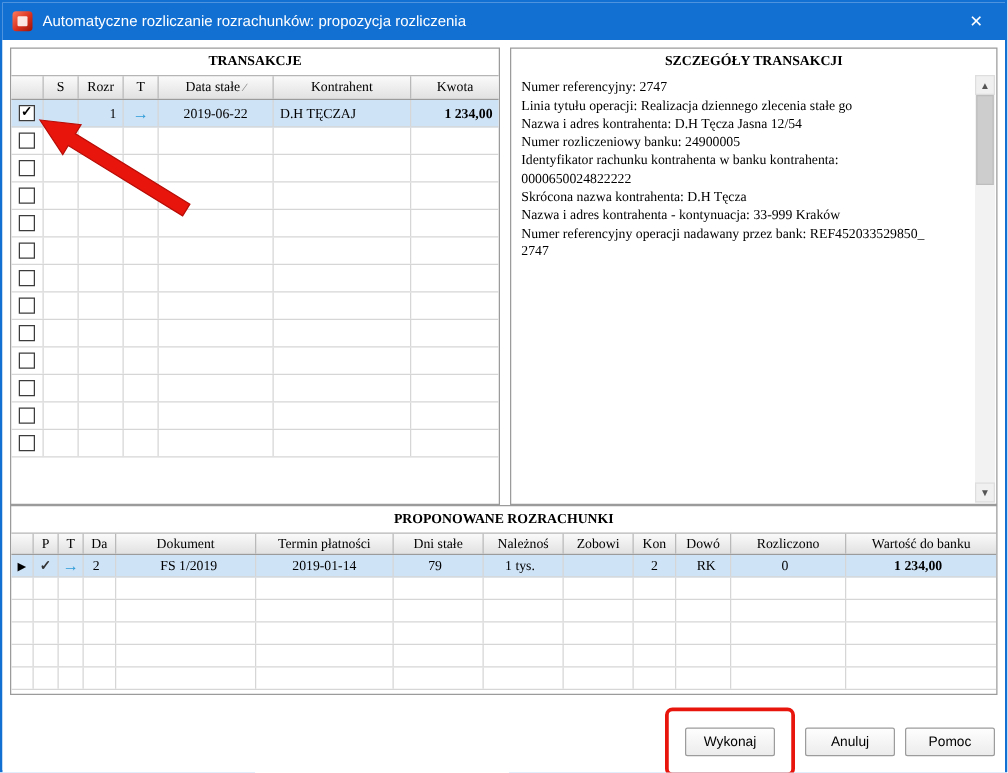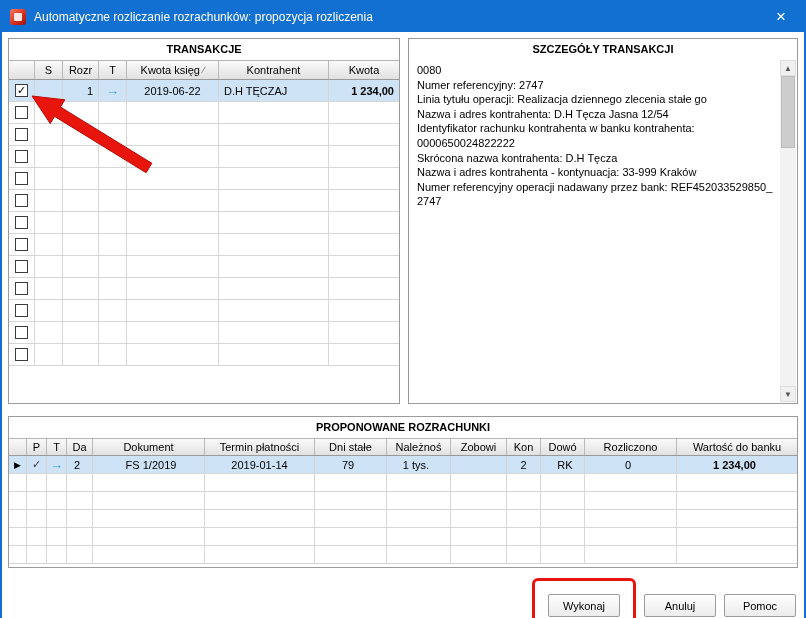--- a/index.html
+++ b/index.html
@@ -8,21 +8,21 @@
   .window{width:806px;height:618px;border:2px solid #1270d3;display:flex;flex-direction:column;background:#fff;position:relative;}
   
   .titlebar{flex:0 0 30px;height:30px;background:#1270d3;display:flex;align-items:center;padding-left:8px;}
   .app-icon{width:16px;height:16px;border-radius:3px;background:linear-gradient(135deg,#ff7a5e 0%,#d8301e 55%,#9c1206 100%);margin-right:8px;position:relative;flex:0 0 16px;}
   .app-icon::after{content:"";position:absolute;left:4px;top:4px;width:8px;height:8px;background:rgba(255,255,255,.88);border-radius:1px;}
   .title{color:#fff;font-size:12px;flex:1;white-space:nowrap;overflow:hidden;}
   .close{width:46px;height:30px;color:#fff;font-size:17px;display:flex;align-items:center;justify-content:center;cursor:pointer;}
   
   .content{flex:1;padding:6px;display:flex;flex-direction:column;background:#fff;}
   .top{display:flex;gap:8px;flex:0 0 366px;height:366px;}
-  .panel{border:1px solid #9b9b9b;background:#fff;position:relative;overflow:hidden;}
+  .panel{border:1px solid #9b9b9b;background:#fff;position:relative;overflow:hidden;font-family:Liberation Serif, serif;}
   .trans-panel{flex:0 0 392px;width:392px;}
   .details-panel{flex:1;}
   .panel-title{text-align:center;font-weight:bold;font-size:11px;padding:4px 0 2px;height:21px;}
   
   .trow{display:flex;height:22px;border-bottom:1px solid #d6d6d6;}
   .thead{height:20px;background:linear-gradient(#fafafa,#e1e1e1);border-top:1px solid #b5b5b5;border-bottom:1px solid #9b9b9b;}
   .tc{display:flex;align-items:center;justify-content:center;overflow:hidden;border-right:1px solid #d6d6d6;white-space:nowrap;}
   .thead .tc{border-right:1px solid #b9b9b9;}
   .tc:last-child{border-right:none;}
   .tcol0{flex:0 0 26px;}
@@ -40,21 +40,21 @@
   .arrow-glyph{color:#2e9bd8;font-weight:bold;font-size:13px;}
   .sort-char{color:#666;font-size:9px;margin-left:3px;}
   
   .details-body{padding:3px 24px 3px 8px;line-height:14.6px;font-size:11px;}
   .dline{white-space:nowrap;overflow:hidden;}
   .vscroll{position:absolute;top:21px;right:1px;bottom:1px;width:16px;background:#f2f2f2;display:flex;flex-direction:column;}
   .sb-btn{flex:0 0 16px;display:flex;align-items:center;justify-content:center;font-size:8px;color:#555;background:#f0f0f0;border:1px solid #dedede;cursor:pointer;}
   .sb-track{flex:1;position:relative;}
   .sb-thumb{position:absolute;top:0;left:1px;right:1px;height:72px;background:#cdcdcd;border:1px solid #bdbdbd;}
   
-  .bottom-panel{margin-top:12px;flex:0 0 152px;height:152px;}
+  .bottom-panel{margin-top:0;flex:0 0 152px;height:152px;}
   .brow{display:flex;height:18px;border-bottom:1px solid #d6d6d6;}
   .bhead{background:linear-gradient(#fafafa,#e1e1e1);border-top:1px solid #b5b5b5;border-bottom:1px solid #9b9b9b;}
   .bc{display:flex;align-items:center;justify-content:center;overflow:hidden;border-right:1px solid #d6d6d6;white-space:nowrap;}
   .bhead .bc{border-right:1px solid #b9b9b9;}
   .bc:last-child{border-right:none;}
   .bcol0{flex:0 0 18px;}
   .bcol1{flex:0 0 20px;}
   .bcol2{flex:0 0 20px;}
   .bcol3{flex:0 0 26px;}
   .bcol4{flex:0 0 112px;}
@@ -94,21 +94,21 @@
 
       <div class="panel trans-panel">
         <div class="panel-title">TRANSAKCJE</div>
 
         <div class="trow thead">
           <div class="tc tcol0"></div>
           <div class="tc tcol1">S</div>
           <div class="tc tcol2">Rozr</div>
           <div class="tc tcol3">T</div>
           <div class="tc tcol4">
-            <span>Kwota księg</span>
+            <span>Data stałe</span>
             <span class="sort-char">∕</span>
           </div>
           <div class="tc tcol5">Kontrahent</div>
           <div class="tc tcol6">Kwota</div>
         </div>
 
         <div class="trow selected">
           <div class="tc tcol0">
             <span class="checkbox">
                 <span>✓</span>
@@ -254,24 +254,24 @@
             <div class="tc tcol3"></div>
             <div class="tc tcol4"></div>
             <div class="tc tcol5"></div>
             <div class="tc tcol6"></div>
         </div>
       </div>
 
       <div class="panel details-panel">
         <div class="panel-title">SZCZEGÓŁY TRANSAKCJI</div>
         <div class="details-body">
-          <div class="dline">0080</div>
           <div class="dline">Numer referencyjny: 2747</div>
           <div class="dline">Linia tytułu operacji: Realizacja dziennego zlecenia stałe go</div>
           <div class="dline">Nazwa i adres kontrahenta: D.H Tęcza  Jasna 12/54</div>
+          <div class="dline">Numer rozliczeniowy banku: 24900005</div>
           <div class="dline">Identyfikator rachunku kontrahenta w banku kontrahenta:</div>
           <div class="dline">0000650024822222</div>
           <div class="dline">Skrócona nazwa kontrahenta: D.H Tęcza</div>
           <div class="dline">Nazwa i adres kontrahenta - kontynuacja: 33-999 Kraków</div>
           <div class="dline">Numer referencyjny operacji nadawany przez bank: REF452033529850_</div>
           <div class="dline">2747</div>
         </div>
         <div class="vscroll">
           <div class="sb-btn">▲</div>
           <div class="sb-track">

